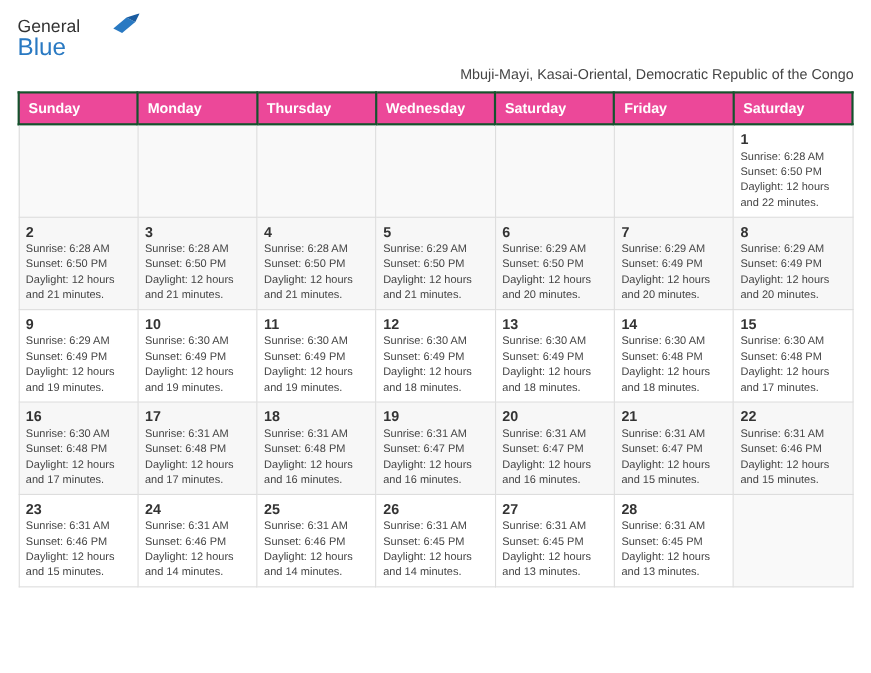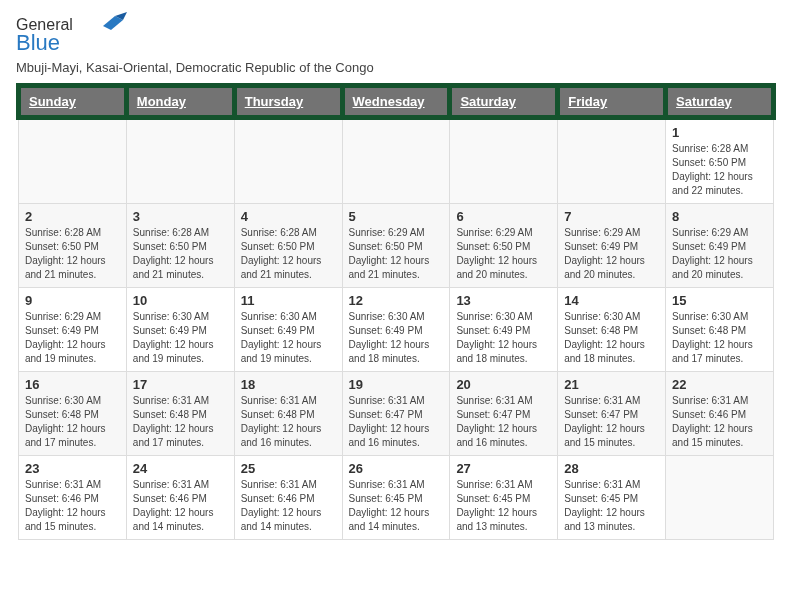--- a/index.html
+++ b/index.html
@@ -23,38 +23,37 @@
     }
     .logo-general { color: #333; }
     .logo-blue { color: #1a6bbf; }
     .month-title {
       font-size: 36px;
       color: #1a1a1a;
       font-weight: normal;
       text-align: right;
     }
     .subtitle {
-      text-align: left;
+      text-align: right;
       font-size: 13px;
       color: #444;
       margin-bottom: 8px;
     }
     .calendar {
       width: 100%;
       border-collapse: collapse;
       border: 1px solid #ccc;
     }
     .calendar th {
-      background-color: #737373;
+      background-color: #ec4899;
       color: #fff;
       text-align: left;
       padding: 6px 8px;
       font-size: 13px;
-      border: 5px solid #14532d;
-      text-decoration: underline;
+      border: 2px solid #14532d;
     }
     .calendar td {
       vertical-align: top;
       padding: 5px 6px;
       border: 1px solid #ddd;
       font-size: 10.5px;
       color: #333;
       width: calc(100% / 7);
       min-height: 80px;
       background: #fff;

